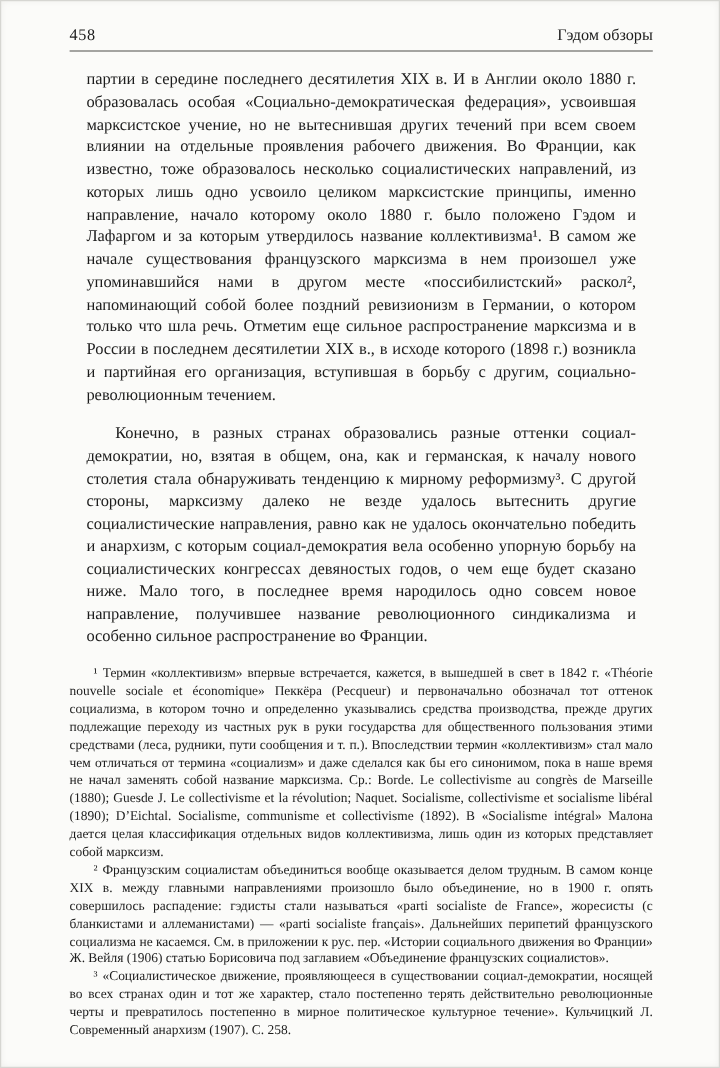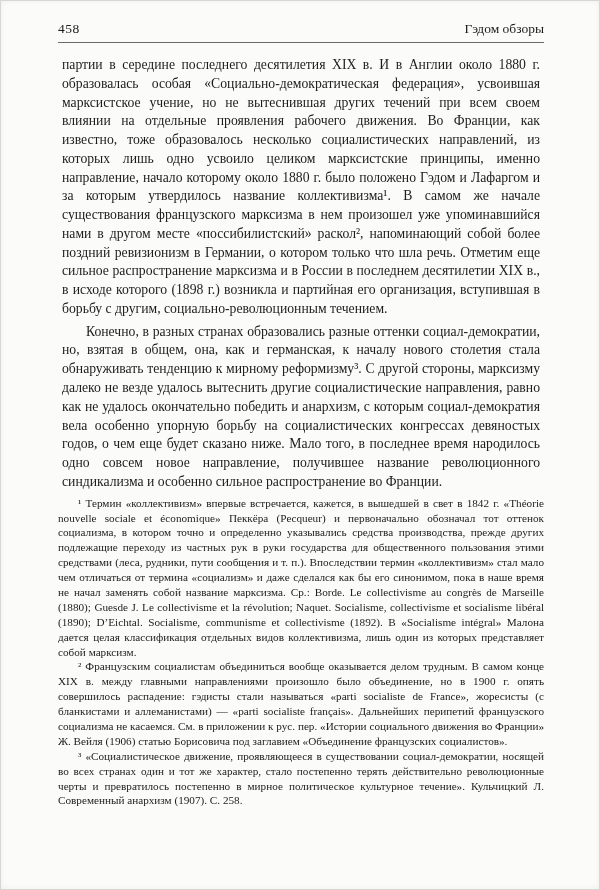--- a/index.html
+++ b/index.html
@@ -30,21 +30,21 @@
     align-items: baseline;
     font-size: 13.5px;
     padding-bottom: 5px;
     border-bottom: 1px solid #6b6b68;
     margin-bottom: 13px;
   }
   .page-header .page-num {
     letter-spacing: 0.5px;
   }
   .body-text p {
-    margin: 4px;
+    margin: 14px;
     text-align: justify;
     font-size: 13.7px;
     line-height: 1.37;
   }
   .body-text p.indent {
     text-indent: 24px;
   }
   .footnotes {
     margin-top: 2px;
     font-size: 11.2px;

